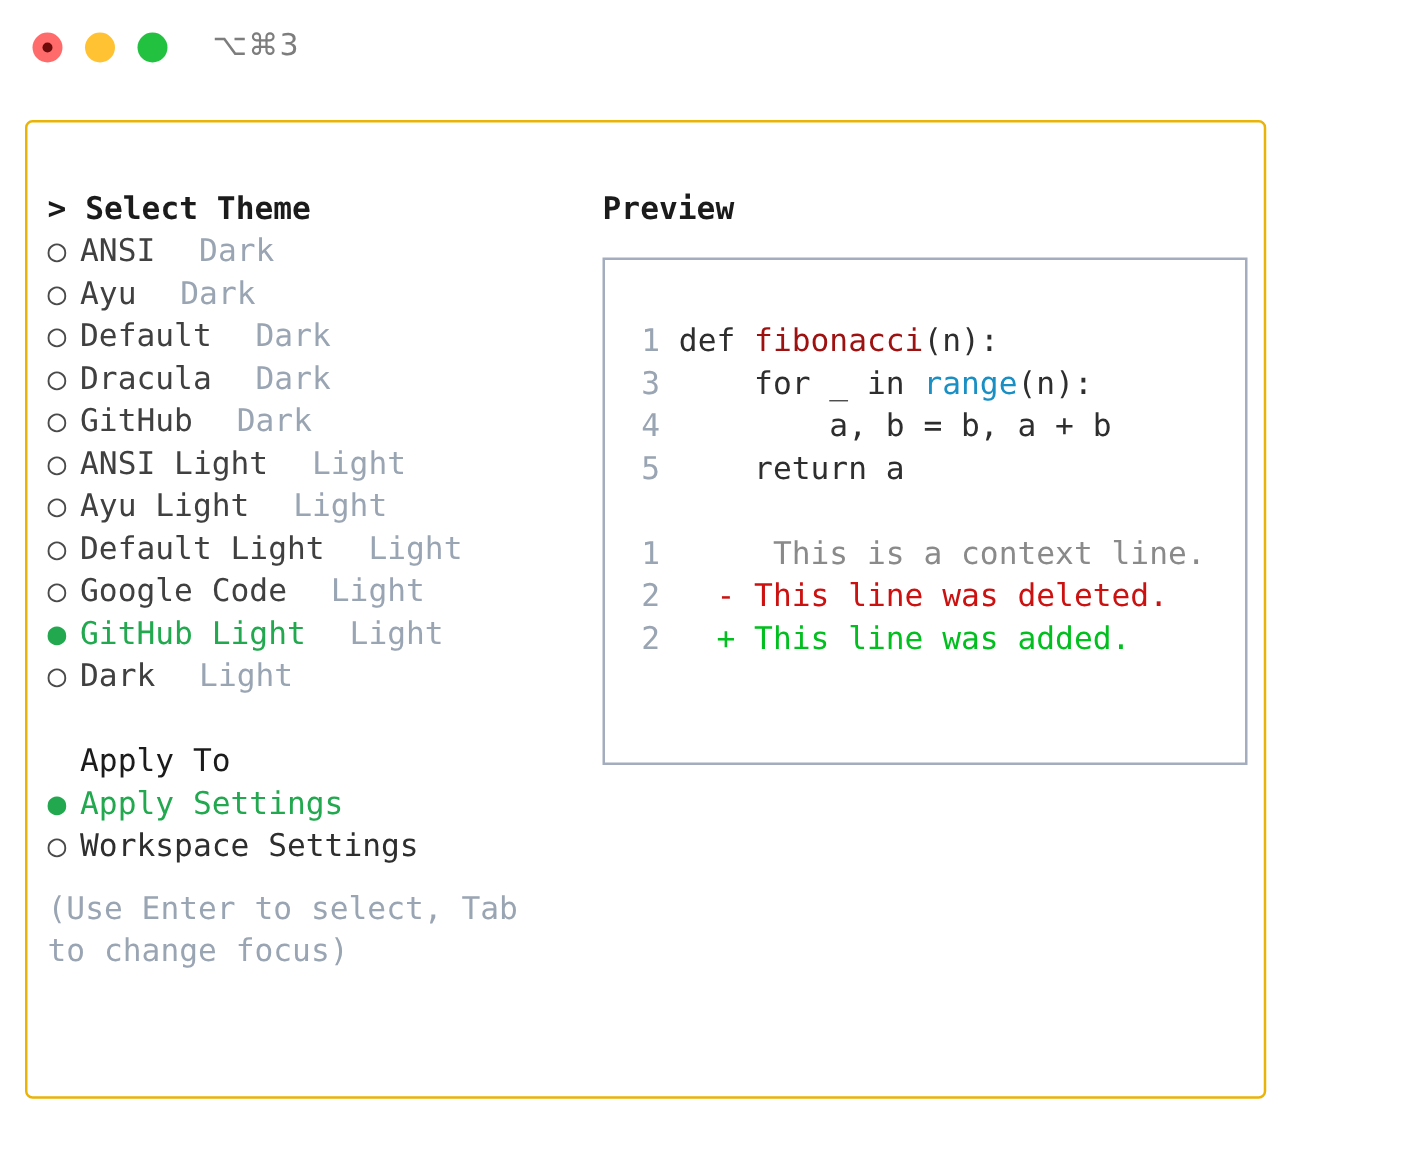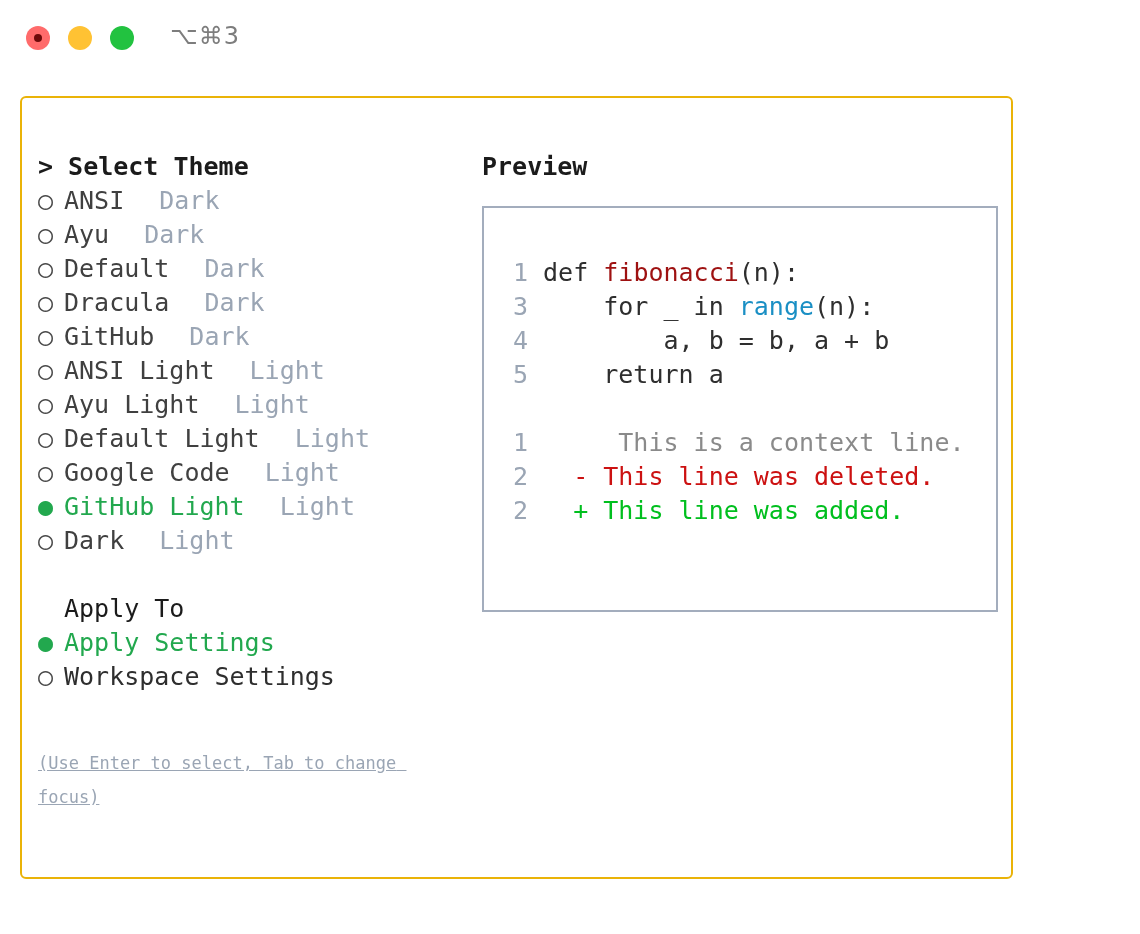--- a/index.html
+++ b/index.html
@@ -133,27 +133,26 @@
   .apply-row {
     font-size: 25px;
     line-height: 34px;
     color: #2e2e2e;
     white-space: pre;
   }
   .apply-row.selected .bullet,
   .apply-row.selected .apply-label { color: #22a84e; }
 
   .hint {
-    margin-top: 52px;
-    font-size: 17px;
+    margin-top: 16px;
+    font-size: 25px;
     line-height: 34px;
     color: #9aa5b4;
     width: 400px;
     white-space: pre-wrap;
-    text-decoration: underline;
   }
 
   
   .right-col {
     position: absolute;
     left: 460px;
     top: 52px;
     width: 500px;
   }
   .preview-title {

